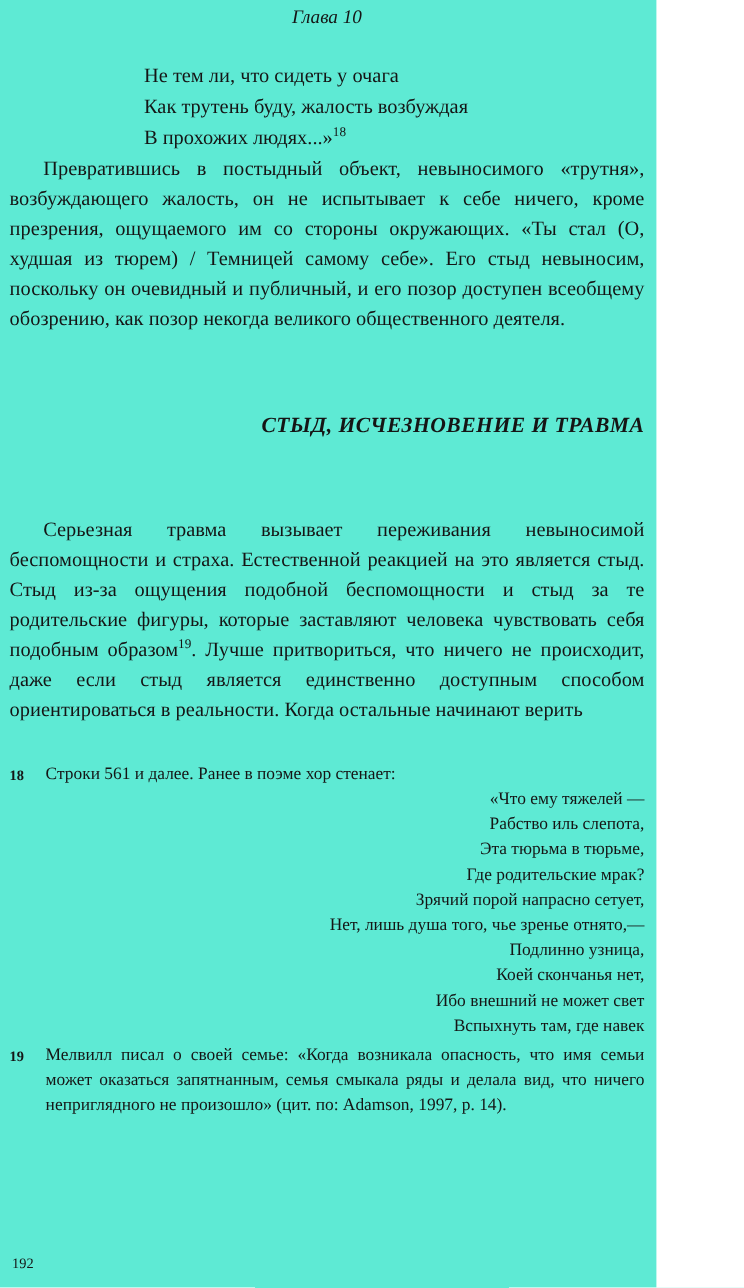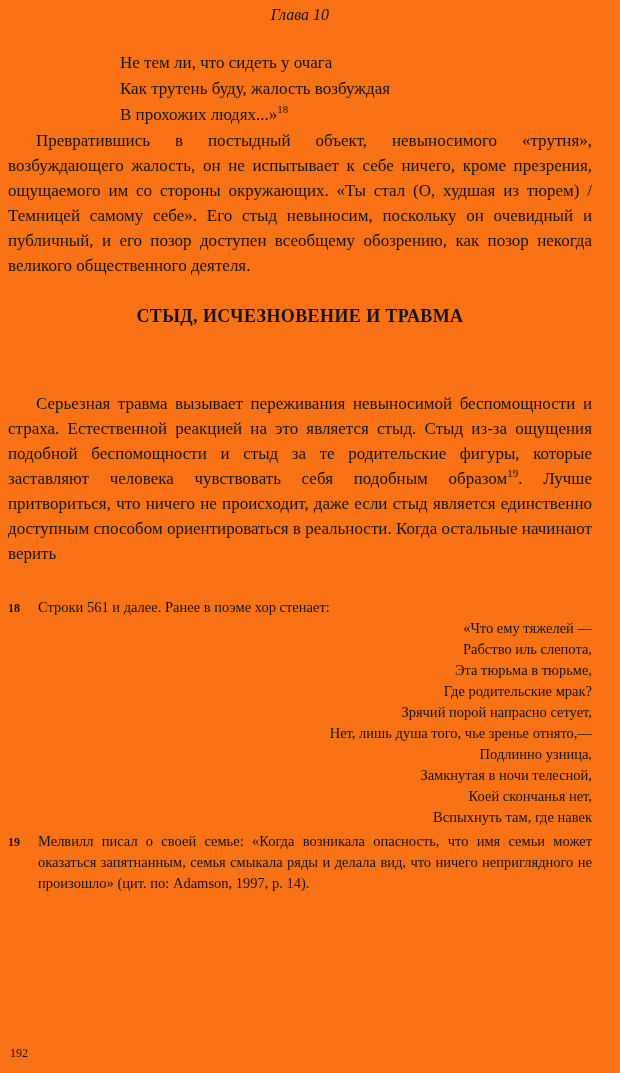--- a/index.html
+++ b/index.html
@@ -1,23 +1,23 @@
 <!DOCTYPE html>
 <html><head>
 <meta charset="utf-8">
 <style>
   html,body { margin:0; padding:0; background:#ffffff; }
   .page {
     position:relative;
-    width:620px; height:1073px;
-    background:#f97316;
+    width:547px; height:1073px;
+    background:#5eead4;
     color:#151515;
     font-family:"Liberation Serif","DejaVu Serif",serif;
     box-sizing:border-box;
-    padding:6px 28px 0 8px;
+    padding:6px 10px 0 8px;
     overflow:hidden;
   }
   .running-header {
     text-align:center;
     font-style:italic;
     font-size:16px;
     line-height:18px;
   }
   .poem-quote {
     margin:26px 0 0 112px;
@@ -27,25 +27,26 @@
   .para {
     font-size:17px;
     line-height:25px;
     text-align:justify;
     text-indent:28px;
     margin:0;
   }
   .para-1 { }
   .para-2 { margin-top:64px; }
   .section-heading {
-    margin-top:28px;
-    text-align:center;
+    margin-top:66px;
+    text-align:right;
     font-weight:bold;
     font-size:18px;
     letter-spacing:0.4px;
+    font-style:italic;
   }
   sup.fn-ref {
     font-size:11px;
     vertical-align:super;
     line-height:0;
   }
   .footnotes {
     margin-top:31px;
     font-size:14.5px;
     line-height:21px;
@@ -94,22 +95,22 @@
       <span class="fn-marker">18</span>
       <div>Строки 561 и далее. Ранее в поэме хор стенает:</div>
       <div class="fn-poem">
         <div>«Что ему тяжелей —</div>
         <div>Рабство иль слепота,</div>
         <div>Эта тюрьма в тюрьме,</div>
         <div>Где родительские мрак?</div>
         <div>Зрячий порой напрасно сетует,</div>
         <div>Нет, лишь душа того, чье зренье отнято,—</div>
         <div>Подлинно узница,</div>
-        <div>Замкнутая в ночи телесной,</div>
         <div>Коей скончанья нет,</div>
+        <div>Ибо внешний не может свет</div>
         <div>Вспыхнуть там, где навек</div>
       </div>
     </div>
 
     <div class="footnote">
       <span class="fn-marker">19</span>
       <div>Мелвилл писал о своей семье: «Когда возникала опасность, что имя семьи может оказаться запятнанным, семья смыкала ряды и делала вид, что ничего неприглядного не произошло» (цит. по: Adamson, 1997, p. 14).</div>
     </div>
 
   </div>

